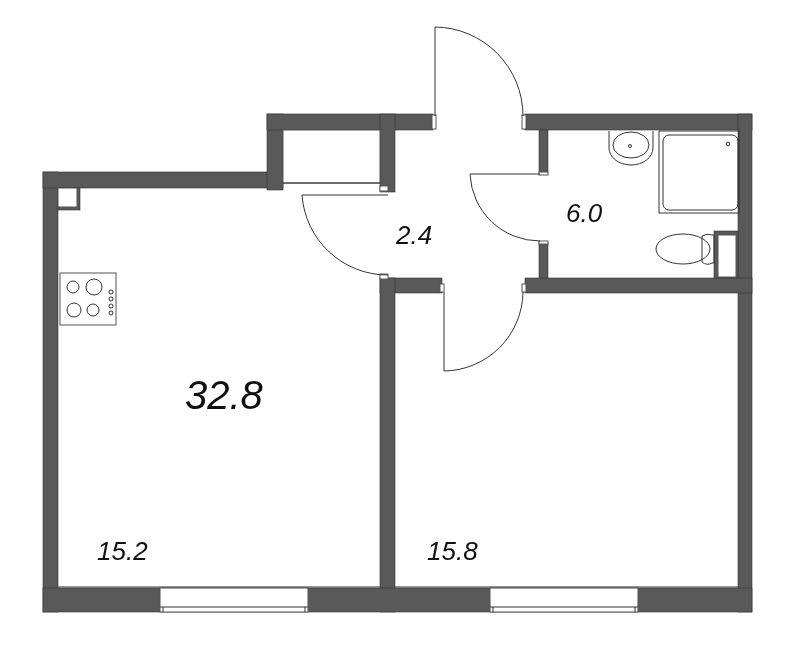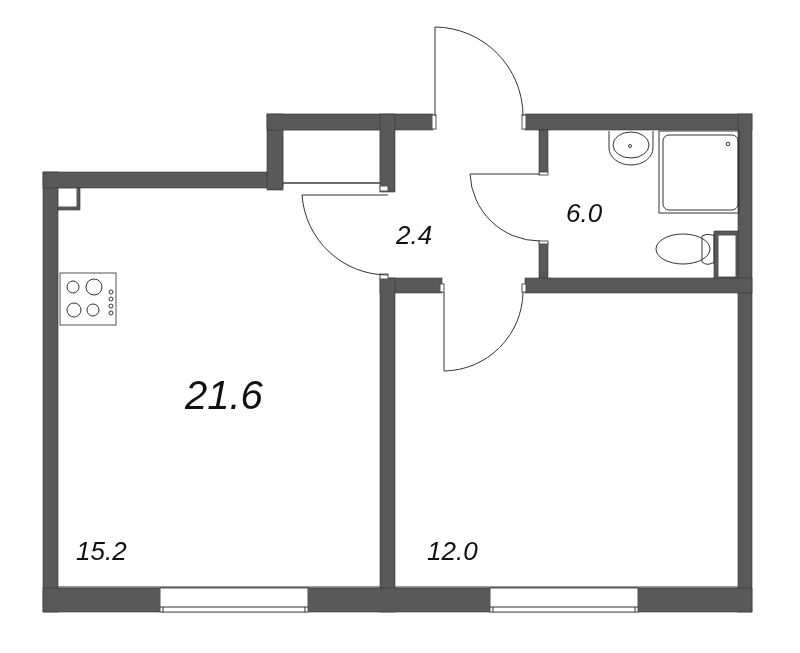--- a/index.html
+++ b/index.html
@@ -105,17 +105,17 @@
     <rect class="thin" x="663" y="135" width="75" height="75" rx="6"></rect>
     <circle class="thin" cx="728" cy="144" r="1.8"></circle>
   </g>
 
   <g>
     <ellipse class="thin" cx="683" cy="249" rx="27" ry="15"></ellipse>
     <path class="thin" d="M702 236 Q 707 233 712 235 L714 235 L714 263 L712 263 Q 707 266 702 262 Z"></path>
   </g>
 </svg>
 
-<div class="label area-total" style="left:185px; top:373px;">21.6</div>
-<div class="label area-room" style="left:76px; top:536px;">15.2</div>
-<div class="label area-room" style="left:427px; top:536px;">12.0</div>
+<div class="label area-total" style="left:185px; top:373px;">32.8</div>
+<div class="label area-room" style="left:97px; top:536px;">15.2</div>
+<div class="label area-room" style="left:427px; top:536px;">15.8</div>
 <div class="label area-room" style="left:396px; top:220px;text-align:right;">2.4</div>
 <div class="label area-room" style="left:566px; top:198px;">6.0</div>
 
 </body></html>

